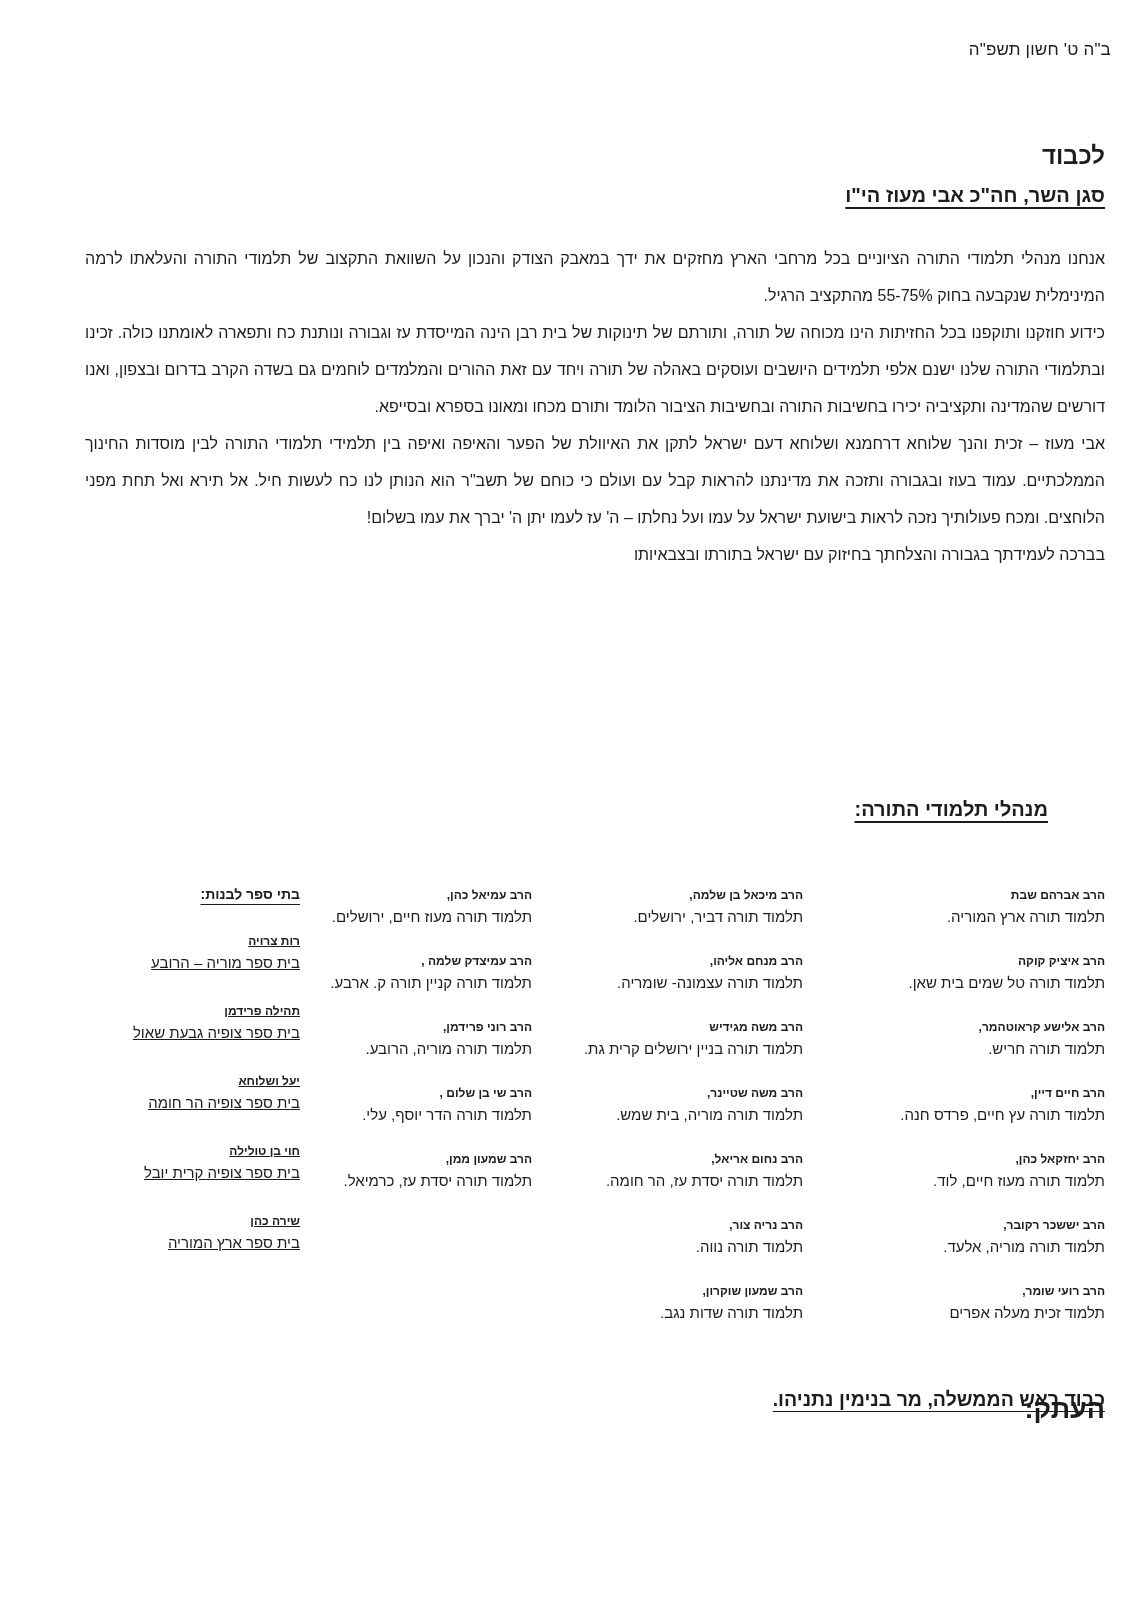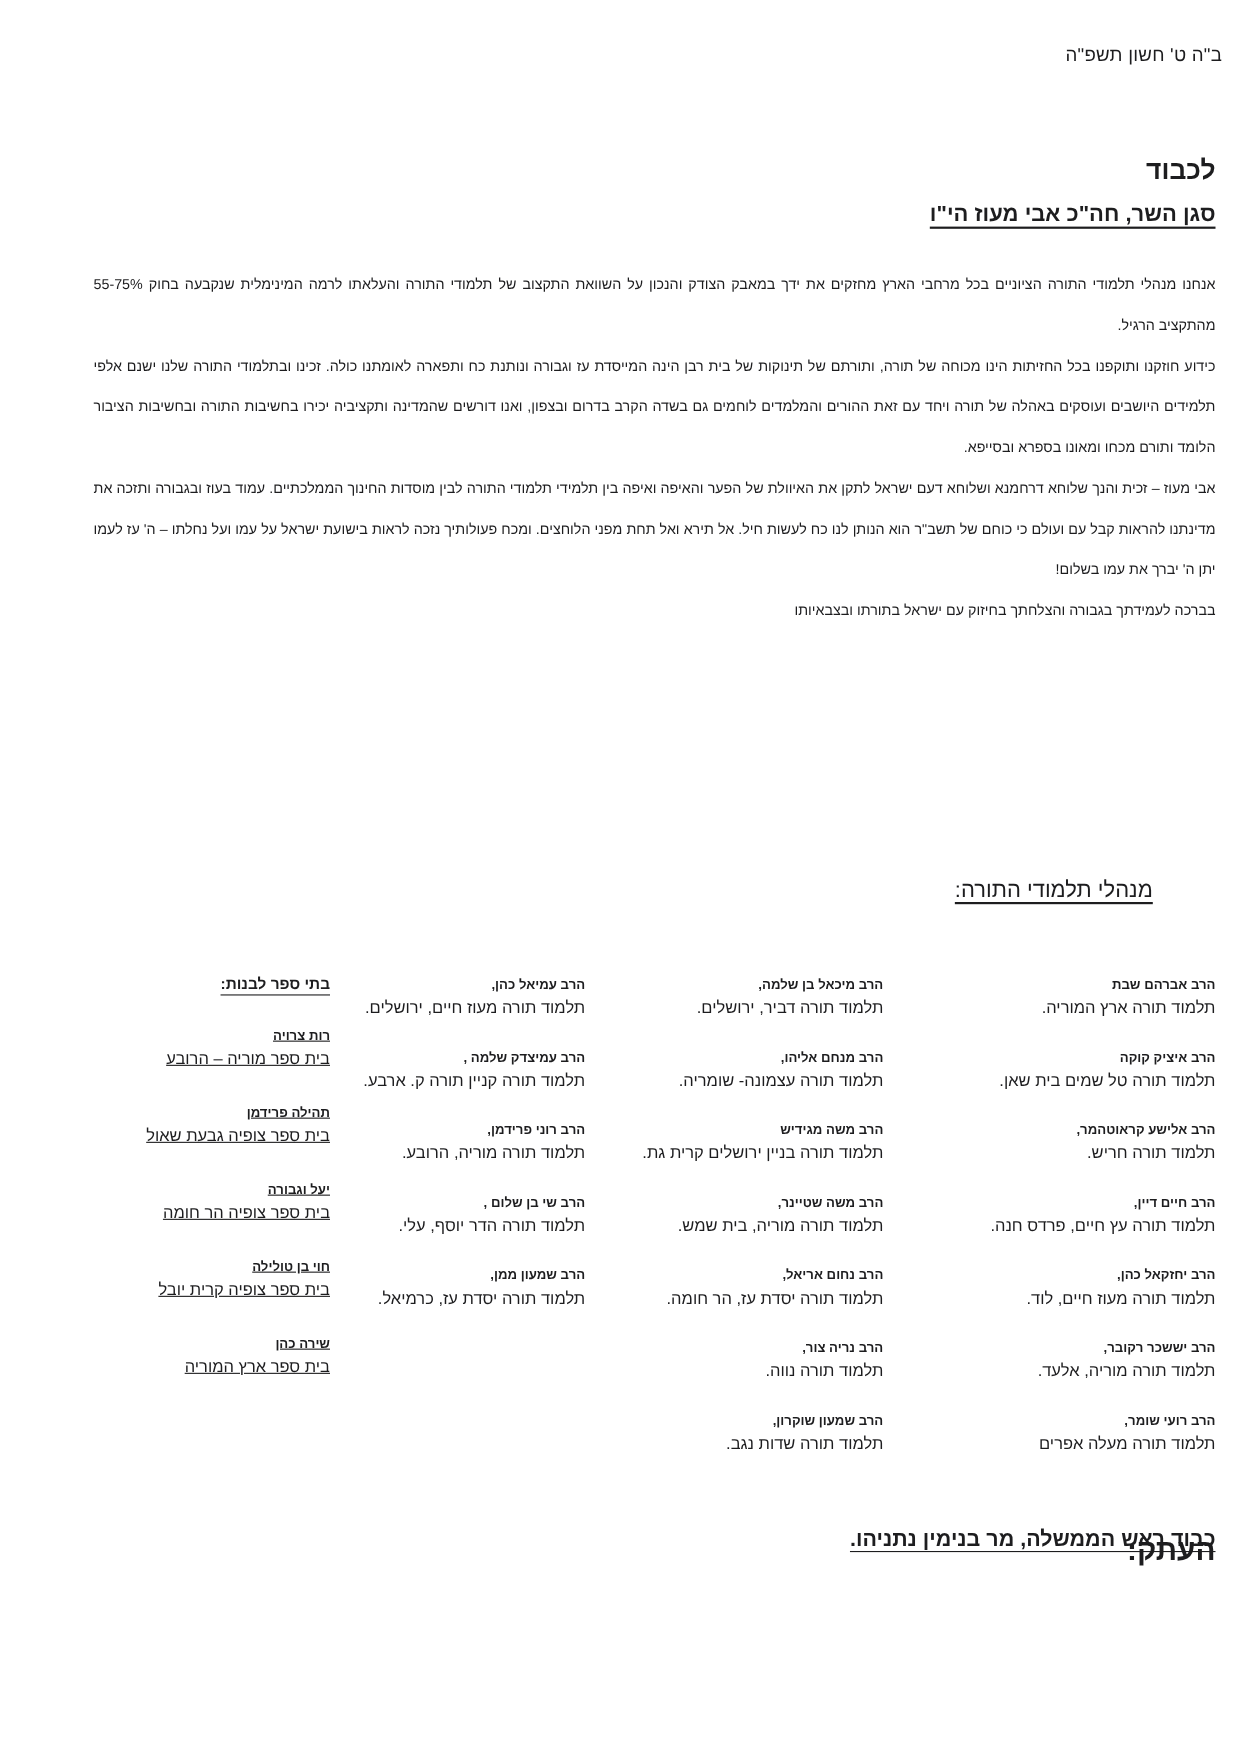--- a/index.html
+++ b/index.html
@@ -21,28 +21,28 @@
     position:absolute;top:142px;right:26px;
     font-size:24px;font-weight:bold;
   }
   .addressee{
     position:absolute;top:184px;right:26px;
     font-size:20px;font-weight:bold;
     text-decoration:underline;text-underline-offset:5px;
   }
   .letter-body{
     position:absolute;top:240px;right:26px;left:73px;
-    font-size:13px;line-height:37px;
+    font-size:16px;line-height:37px;
     text-align:justify;
     margin-left:12px;
   }
   .letter-body p{margin:0;}
   .list-heading{
     position:absolute;top:798px;right:83px;
-    font-size:20px;font-weight:normal;
+    font-size:20px;font-weight:bold;
     text-decoration:underline;text-underline-offset:5px;
   }
   .columns{
     position:absolute;top:884px;right:26px;left:26px;
     display:grid;
     grid-template-columns:302px 271px 232px 1fr;
   }
   .col{text-align:right;}
   .entry{height:66px;overflow:visible;}
   .entry .name{
@@ -118,21 +118,21 @@
           <div class="school">תלמוד תורה מעוז חיים, לוד.</div>
         </div>
 
         <div class="entry">
           <div class="name">הרב יששכר רקובר,</div>
           <div class="school">תלמוד תורה מוריה, אלעד.</div>
         </div>
 
         <div class="entry">
           <div class="name">הרב רועי שומר,</div>
-          <div class="school">תלמוד תורה מעלה אפרים</div>
+          <div class="school">תלמוד זכית מעלה אפרים</div>
         </div>
       </div>
 
     <div class="col">
 
         <div class="entry">
           <div class="name">הרב מיכאל בן שלמה,</div>
           <div class="school">תלמוד תורה דביר, ירושלים.</div>
         </div>
 
@@ -203,21 +203,21 @@
           <div class="name">רות צרויה</div>
           <div class="school">בית ספר מוריה – הרובע</div>
         </div>
 
         <div class="entry">
           <div class="name">תהילה פרידמן</div>
           <div class="school">בית ספר צופיה גבעת שאול</div>
         </div>
 
         <div class="entry">
-          <div class="name">יעל וגבורה</div>
+          <div class="name">יעל ושלוחא</div>
           <div class="school">בית ספר צופיה הר חומה</div>
         </div>
 
         <div class="entry">
           <div class="name">חוי בן טולילה</div>
           <div class="school">בית ספר צופיה קרית יובל</div>
         </div>
 
         <div class="entry">
           <div class="name">שירה כהן</div>

